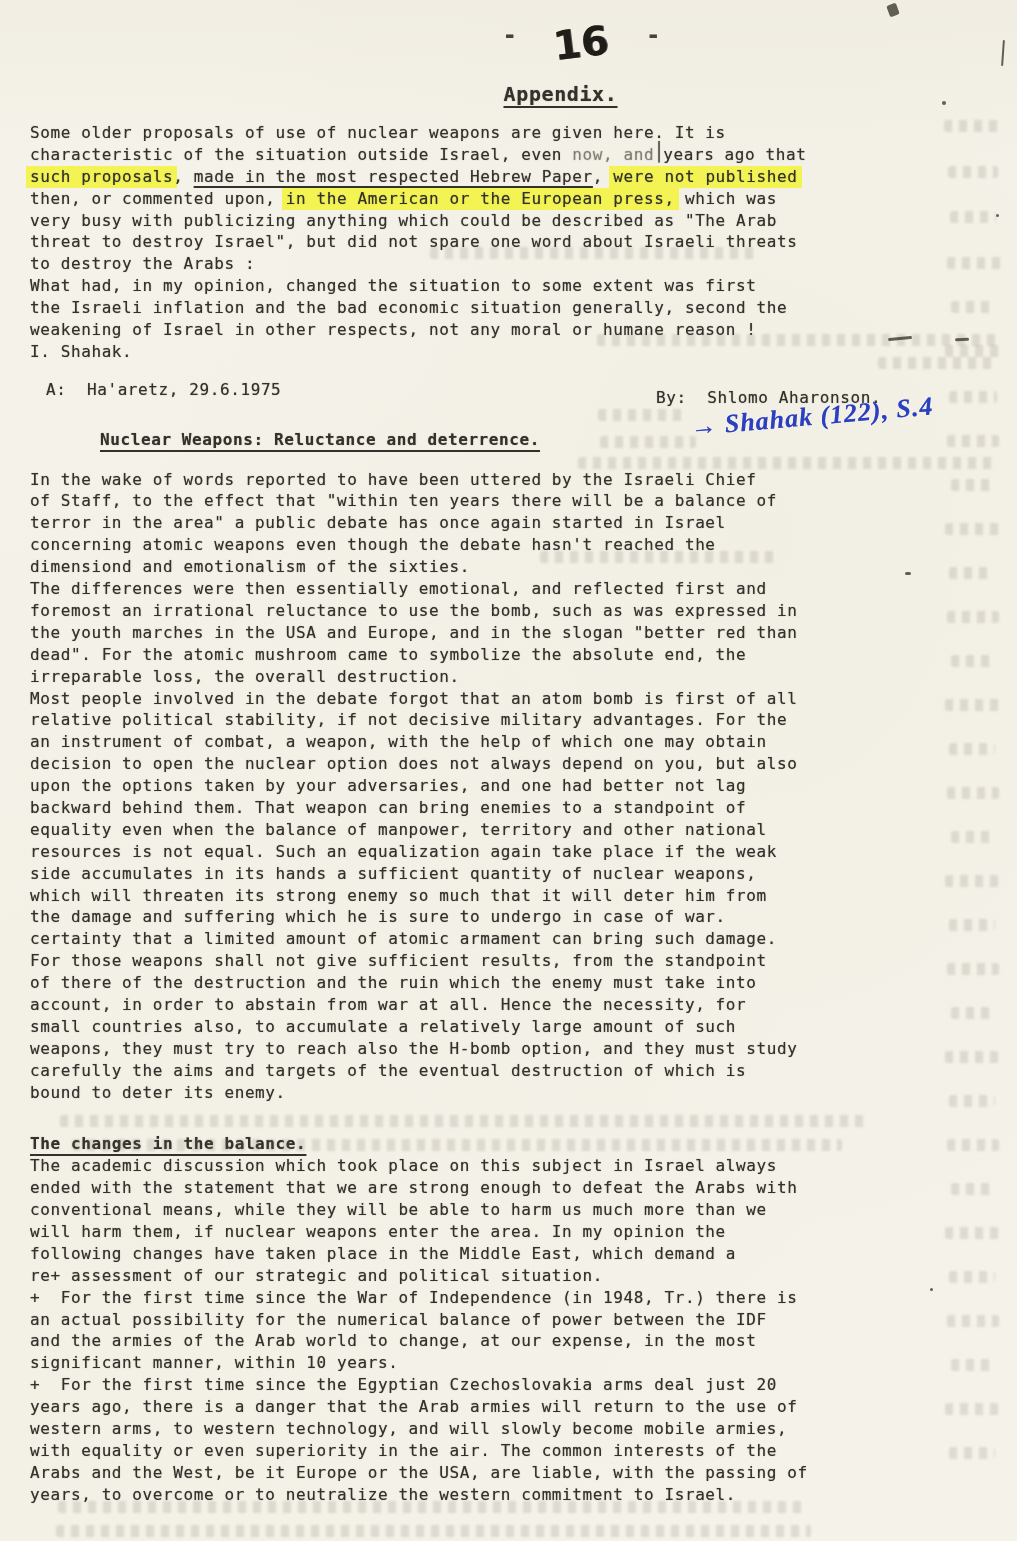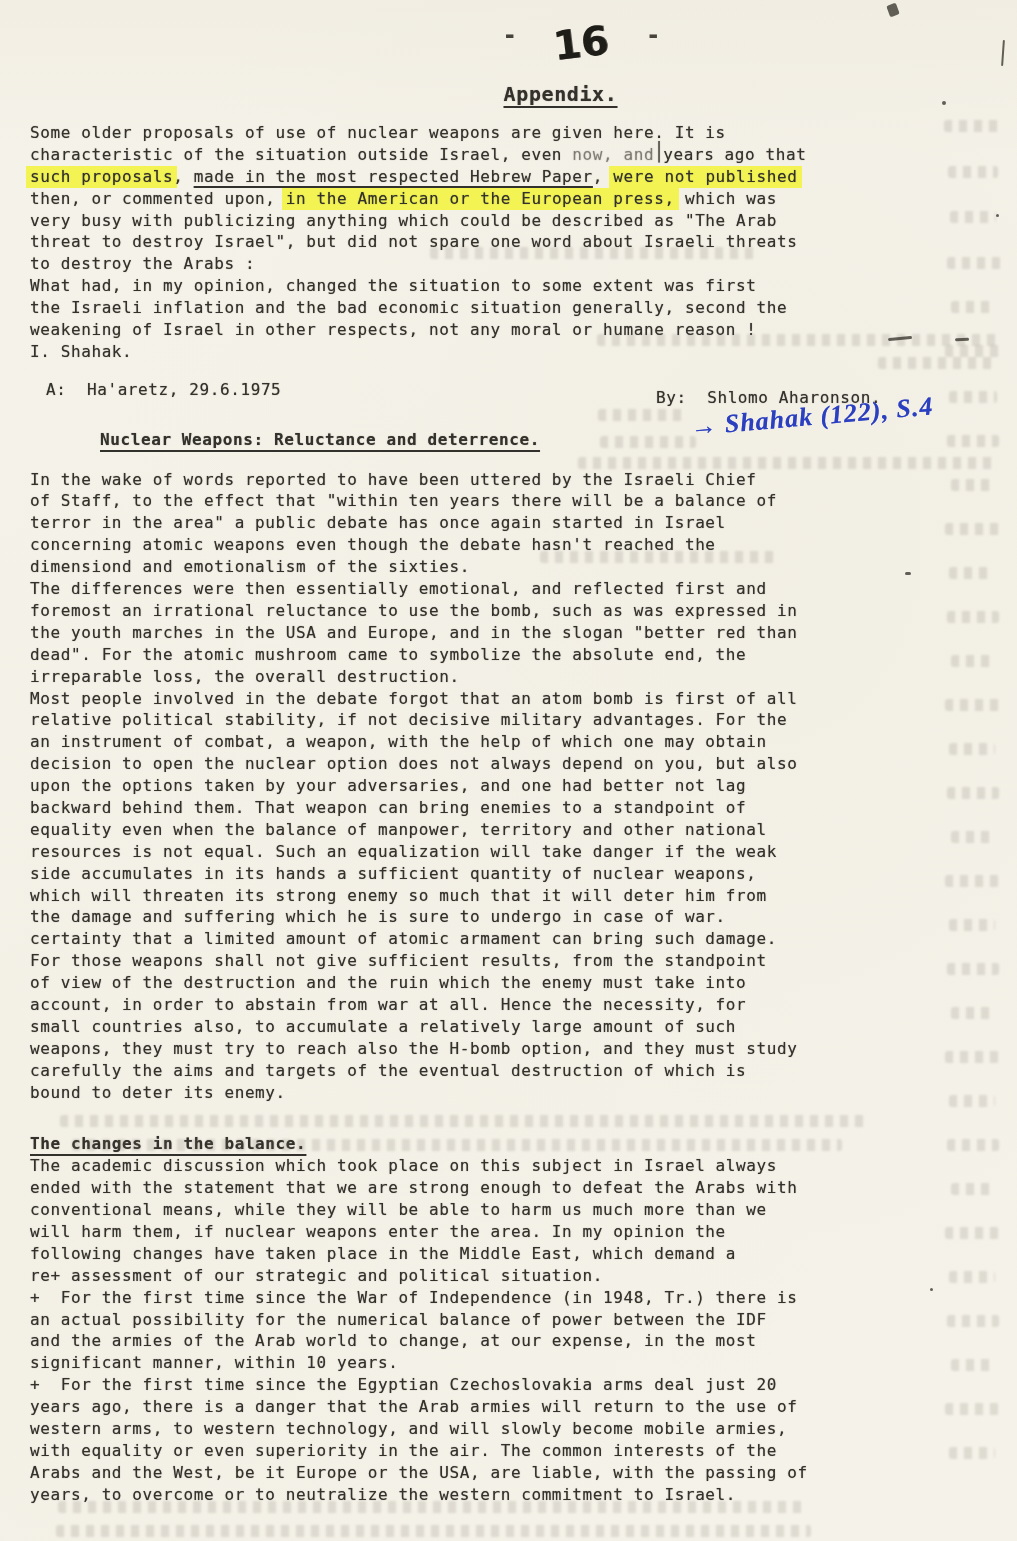--- a/index.html
+++ b/index.html
@@ -103,29 +103,29 @@
         <div class="line"><span class="seg-n">irreparable loss, the overall destruction.</span></div>
       </div>
       <div class="block p" id="block-p5">
         <div class="line"><span class="seg-n">Most people involved in the debate forgot that an atom bomb is first of all</span></div>
         <div class="line"><span class="seg-n">relative political stability, if not decisive military advantages. For the</span></div>
         <div class="line"><span class="seg-n">an instrument of combat, a weapon, with the help of which one may obtain</span></div>
         <div class="line"><span class="seg-n">decision to open the nuclear option does not always depend on you, but also</span></div>
         <div class="line"><span class="seg-n">upon the options taken by your adversaries, and one had better not lag</span></div>
         <div class="line"><span class="seg-n">backward behind them. That weapon can bring enemies to a standpoint of</span></div>
         <div class="line"><span class="seg-n">equality even when the balance of manpower, territory and other national</span></div>
-        <div class="line"><span class="seg-n">resources is not equal. Such an equalization will take danger if the weak</span></div>
+        <div class="line"><span class="seg-n">resources is not equal. Such an equalization again take place if the weak</span></div>
         <div class="line"><span class="seg-n">side accumulates in its hands a sufficient quantity of nuclear weapons,</span></div>
         <div class="line"><span class="seg-n">which will threaten its strong enemy so much that it will deter him from</span></div>
         <div class="line"><span class="seg-n">the damage and suffering which he is sure to undergo in case of war.</span></div>
       </div>
       <div class="block p" id="block-p6">
         <div class="line"><span class="seg-n">certainty that a limited amount of atomic armament can bring such damage.</span></div>
         <div class="line"><span class="seg-n">For those weapons shall not give sufficient results, from the standpoint</span></div>
-        <div class="line"><span class="seg-n">of view of the destruction and the ruin which the enemy must take into</span></div>
+        <div class="line"><span class="seg-n">of there of the destruction and the ruin which the enemy must take into</span></div>
         <div class="line"><span class="seg-n">account, in order to abstain from war at all. Hence the necessity, for</span></div>
         <div class="line"><span class="seg-n">small countries also, to accumulate a relatively large amount of such</span></div>
         <div class="line"><span class="seg-n">weapons, they must try to reach also the H-bomb option, and they must study</span></div>
         <div class="line"><span class="seg-n">carefully the aims and targets of the eventual destruction of which is</span></div>
         <div class="line"><span class="seg-n">bound to deter its enemy.</span></div>
       </div>
       <div class="block heading" id="block-changes-heading"><span class="hd">The changes in the balance.</span></div>
       <div class="block p" id="block-p7">
         <div class="line"><span class="seg-n">The academic discussion which took place on this subject in Israel always</span></div>
         <div class="line"><span class="seg-n">ended with the statement that we are strong enough to defeat the Arabs with</span></div>

